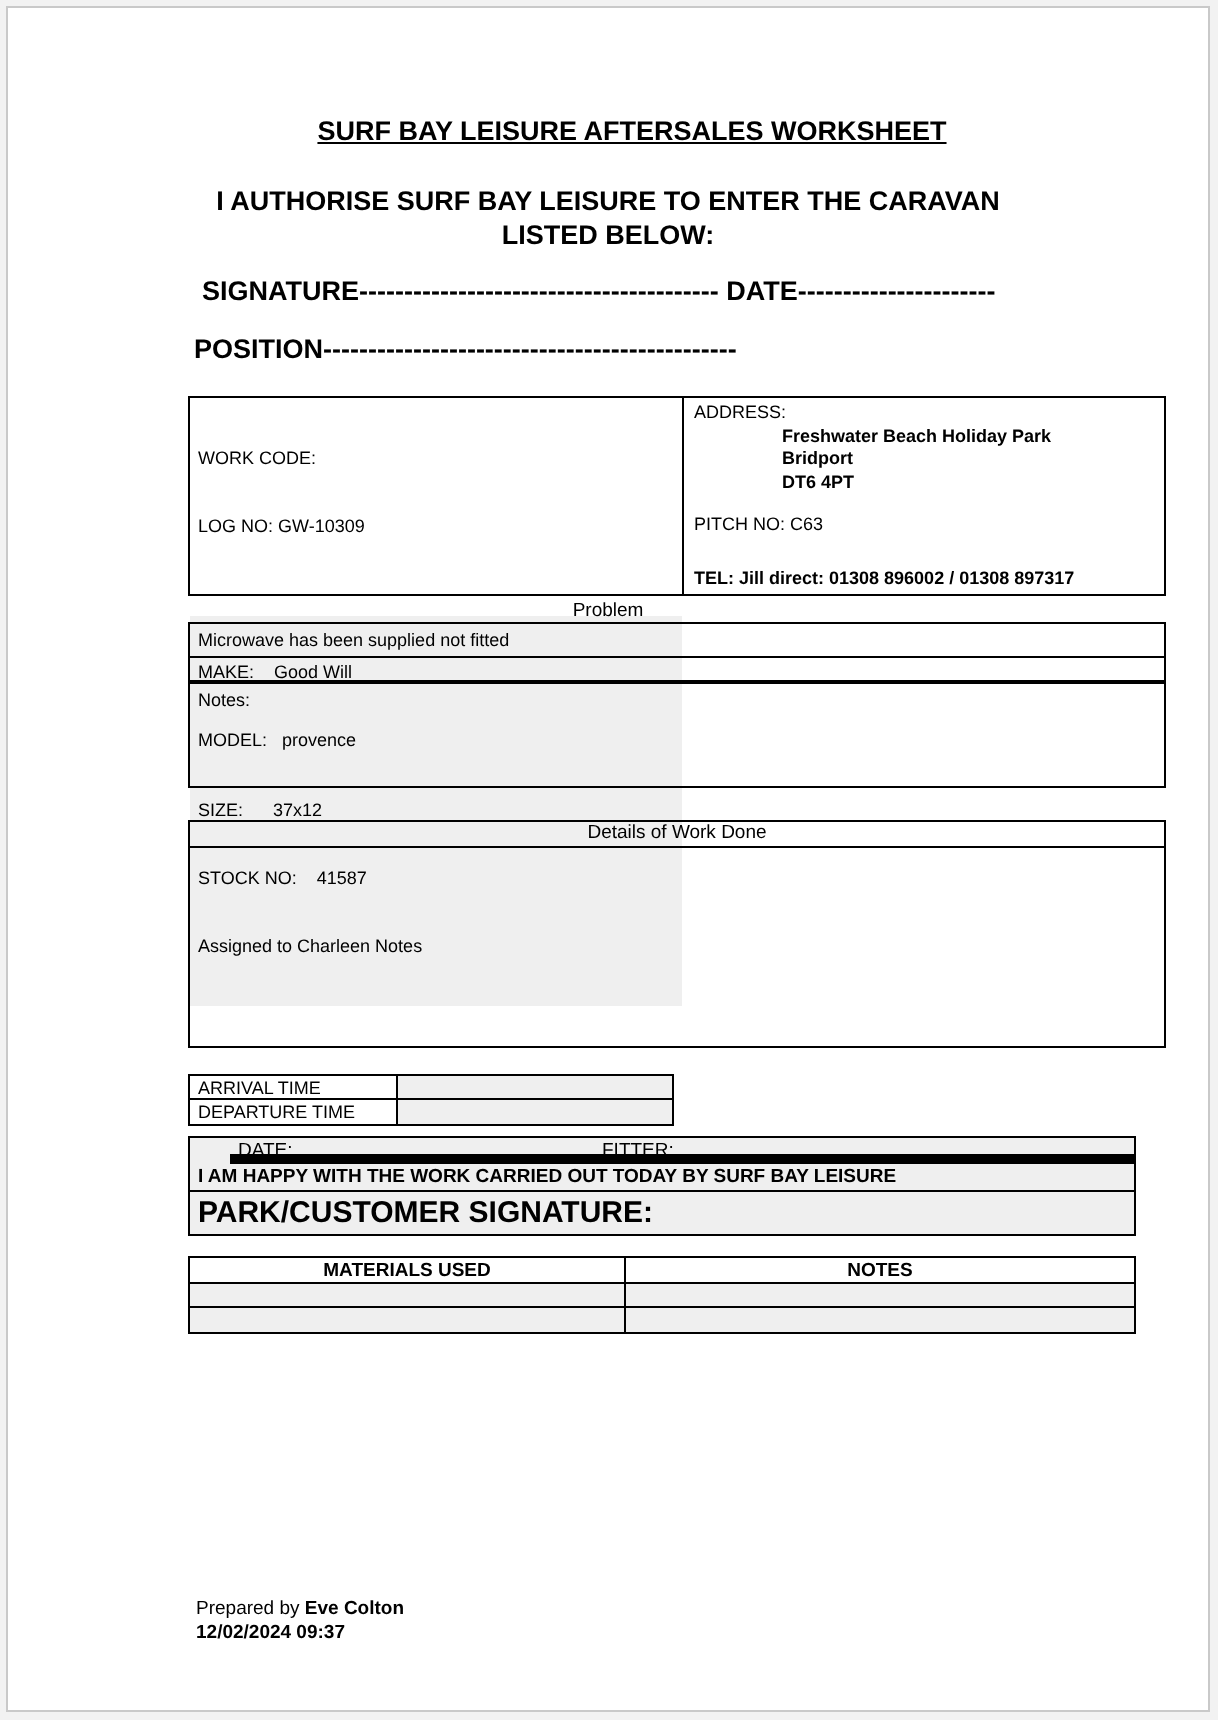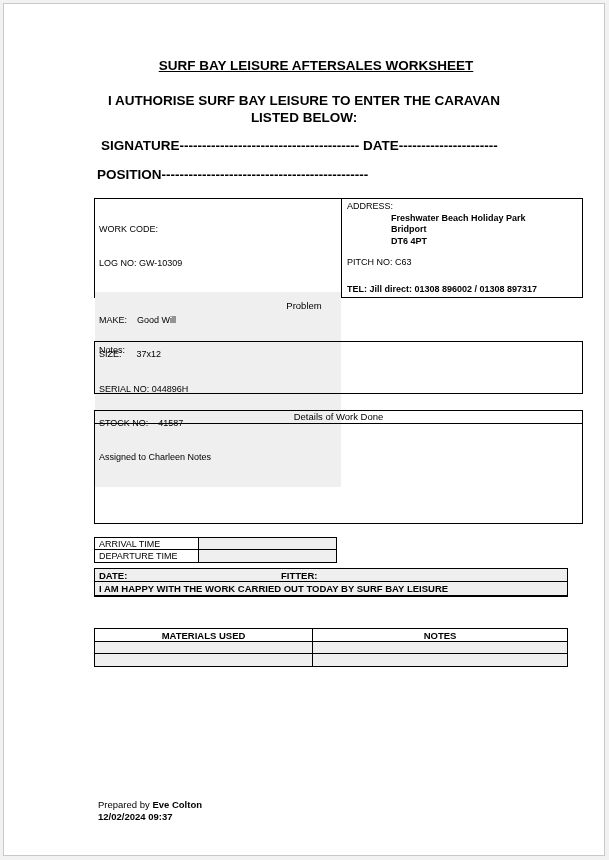--- a/index.html
+++ b/index.html
@@ -27,21 +27,21 @@
            font-size: 13.5px; font-weight: bold; line-height: 17px; }
   .sig-row { top: 134px; left: 97px; font-size: 13.5px; font-weight: bold;
              white-space: pre; }
   .pos-row { top: 163px; left: 93px; font-size: 13.5px; font-weight: bold;
              white-space: pre; }
 
   
   .boxes { top: 194px; left: 90px; width: 489px; height: 100px; display: flex; }
   .unit-box { width: 248px; height: 100%; border: 1px solid #000;
               font-size: 9px; line-height: 11.4px; }
-  .unit-top { padding: 2px 0 0 4px; white-space: pre-wrap; }
+  .unit-top { padding: 2px 0 16px 4px; white-space: pre-wrap; }
   .unit-shade { background: #efefef; padding: 0 4px 1px 4px; white-space: pre-wrap; }
   .addr-box { width: 241px; height: 100%; border: 1px solid #000; border-left: none;
               font-size: 9px; line-height: 11.6px; padding: 2px 2px 1px 5px;
               display: flex; flex-direction: column; }
   .addr-box .b { font-weight: bold; padding-left: 44px; }
   .addr-pitch { margin-top: 10px; }
   .addr-tel { margin-top: auto; font-weight: bold; }
 
   
   .problem-label { top: 296px; left: 0; width: 100%; text-align: center; font-size: 9.5px; }
@@ -62,22 +62,22 @@
   .times-table { top: 533px; left: 90px; width: 243px; border: 1px solid #000; }
   .times-row { display: flex; height: 12px; }
   .times-row:first-child { border-bottom: 1px solid #000; }
   .times-label { width: 104px; border-right: 1px solid #000;
                  font-size: 9px; padding: 1px 16px 0 4px; background: #fff; }
   .times-value { flex: 1; background: #efefef; }
 
   
   .signoff-box { top: 564px; left: 90px; width: 474px; border: 1px solid #000;
                  background: #efefef; }
-  .so-row1 { position: relative; height: 13px; border-bottom: 1px solid #000000;
-             font-size: 9.5px; font-weight: bold; }
+  .so-row1 { position: relative; height: 13px; border-bottom: 5px solid #000000;
+             font-size: 9.5px; font-weight: normal; margin-left: 20px; }
   .so-date { position: absolute; left: 4px; top: 1px; }
   .so-fitter { position: absolute; left: 186px; top: 1px; }
   .so-row2 { height: 14px; border-bottom: 1px solid #000;
              font-size: 9.5px; font-weight: bold; padding: 1px 0 0 4px; }
   .so-row3 { height: 21px; font-size: 15px; font-weight: bold; padding: 2px 0 0 4px; }
 
   
   .materials-table { top: 624px; left: 90px; width: 474px; border: 1px solid #000; }
   .mt-header { display: flex; height: 13px; border-bottom: 1px solid #000;
                font-weight: bold; font-size: 9.5px; background: #fff; }
@@ -110,37 +110,41 @@
   <div class="abs pos-row"><span>POSITION</span><span>----------------------------------------------</span></div>
 
   <div class="abs boxes">
     <div class="unit-box">
       <div class="unit-top">
         <div>WORK CODE:</div>
         <div>LOG NO: GW-10309</div>
       </div>
       <div class="unit-shade">
         <div>MAKE:    Good Will</div>
+        <div>MODEL:   provence</div>
         <div>SIZE:      37x12</div>
-        <div>SERIAL NO: 044896H</div>
         <div>STOCK NO:    41587</div>
         <div>Assigned to Charleen Notes</div>
       </div>
     </div>
     <div class="addr-box">
       <div>ADDRESS:</div>
       <div class="b">Freshwater Beach Holiday Park</div>
       <div class="b">Bridport</div>
       <div class="b">DT6 4PT</div>
       <div class="addr-pitch">PITCH NO: C63</div>
       <div class="addr-tel">TEL: Jill direct: 01308 896002 / 01308 897317</div>
     </div>
   </div>
 
   <div class="abs problem-label">Problem</div>
+  <div class="abs problem-box">
+    <div class="problem-entry">Microwave has been supplied not fitted</div>
+    <div class="problem-empty"></div>
+  </div>
   <div class="abs notes-box">
     <div>Notes:</div>
   </div>
 
   <div class="abs details-box">
     <div class="details-header">Details of Work Done</div>
     <div class="details-body"></div>
   </div>
 
   <div class="abs times-table">
@@ -153,20 +157,21 @@
       <div class="times-value"></div>
     </div>
   </div>
 
   <div class="abs signoff-box">
     <div class="so-row1">
       <span class="so-date">DATE:</span>
       <span class="so-fitter">FITTER:</span>
     </div>
     <div class="so-row2">I AM HAPPY WITH THE WORK CARRIED OUT TODAY BY SURF BAY LEISURE</div>
+    <div class="so-row3">PARK/CUSTOMER SIGNATURE:</div>
   </div>
 
   <div class="abs materials-table">
     <div class="mt-header">
       <div class="col-a">MATERIALS USED</div>
       <div class="col-b">NOTES</div>
     </div>
     <div class="mt-row mid">
       <div class="col-a"></div>
       <div class="col-b"></div>

